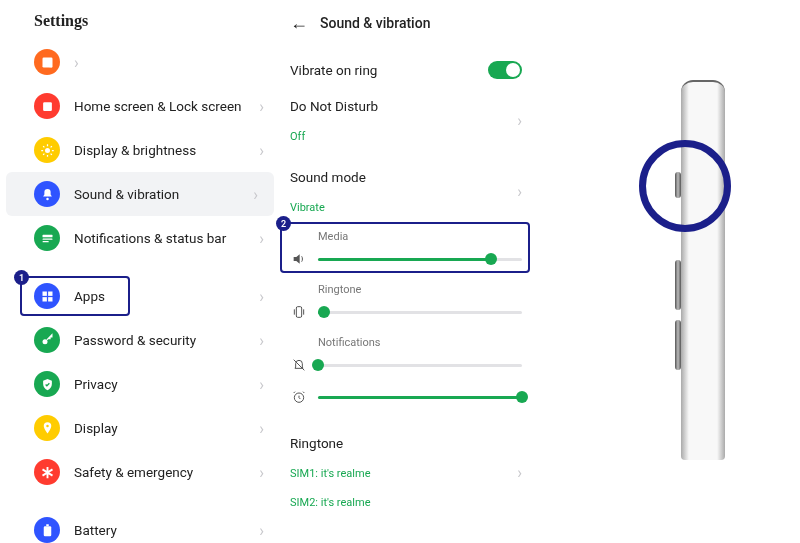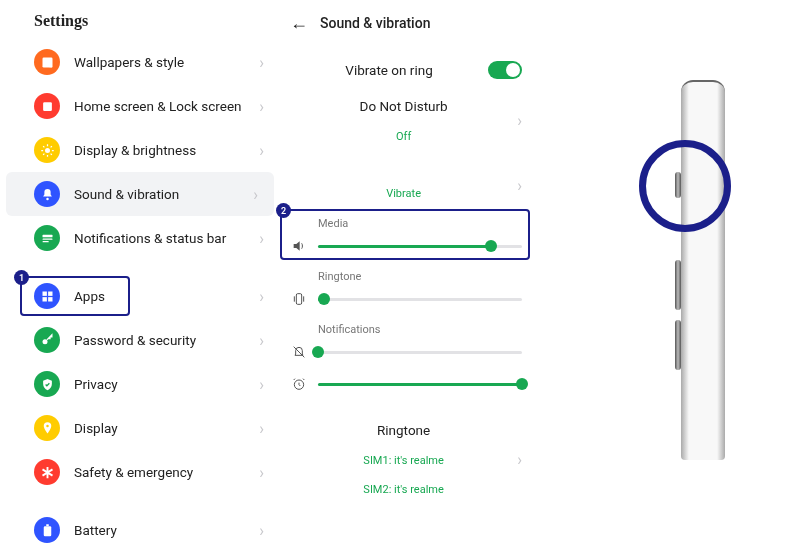--- a/index.html
+++ b/index.html
@@ -77,21 +77,21 @@
     padding: 4px 0 14px 6px;
   }
   .back-arrow { font-size: 18px; margin-right: 12px; cursor: pointer; }
   .mid-title { font-size: 14px; font-weight: 500; }
   .row {
     display: flex; align-items: center;
     min-height: 44px;
     padding: 6px 4px 6px 6px;
     cursor: pointer;
   }
-  .row .r-text { flex: 1; text-align: center; }
+  .row .r-text { flex: 1; }
   .row .r-title { font-size: 13.5px; color: #222; }
   .row .r-sub { font-size: 11px; color: #18a852; margin-top: 16px; }
   .row .chev { color: #c8c8cc; font-size: 16px; }
   .toggle {
     width: 34px; height: 18px; border-radius: 10px;
     background: #18a852; position: relative;
   }
   .toggle::after {
     content: ""; position: absolute; right: 2px; top: 2px;
     width: 14px; height: 14px; background: #fff; border-radius: 50%;
@@ -146,21 +146,20 @@
   <div class="settings-title">Settings</div>
   <div class="list" id="settings-list">
       <div class="item" style="position: relative;">
         <span class="icon-wrap" style="background:#ff6a1f">
           <svg viewBox="0 0 24 24">
             <rect x="4" y="4" width="16" height="16" rx="2"></rect>
             <circle cx="9" cy="9" r="2" fill="#fff"></circle>
             <path d="M4 18l5-5 11 7" fill="#fff"></path>
           </svg>
         </span>
-        <span class="label">Wallpapers &amp; style</span>
         <span class="chev">›</span>
       </div>
       <div class="item" style="position: relative;">
         <span class="icon-wrap" style="background:#ff3b2f">
           <svg viewBox="0 0 24 24">
             <rect x="5" y="5" width="14" height="14" rx="2"></rect>
             <rect x="9" y="12" width="6" height="7" fill="#fff"></rect>
           </svg>
         </span>
         <span class="label">Home screen &amp; Lock screen</span>
@@ -285,20 +284,21 @@
       <div class="r-title">Do Not Disturb</div>
       <div class="r-sub">Off</div>
     </div>
     <span class="chev">›</span>
   </div>
 
   <div class="mid-gap"></div>
 
   <div class="row">
     <div class="r-text">
+      <div class="r-title">Sound mode</div>
       <div class="r-sub">Vibrate</div>
     </div>
     <span class="chev">›</span>
   </div>
 
   <div class="sliders">
     <div class="slider-block" id="slider-media" style="position:relative;">
       <div class="slider-label">Media</div>
       <div class="slider-row">
         <span class="slider-icon">

